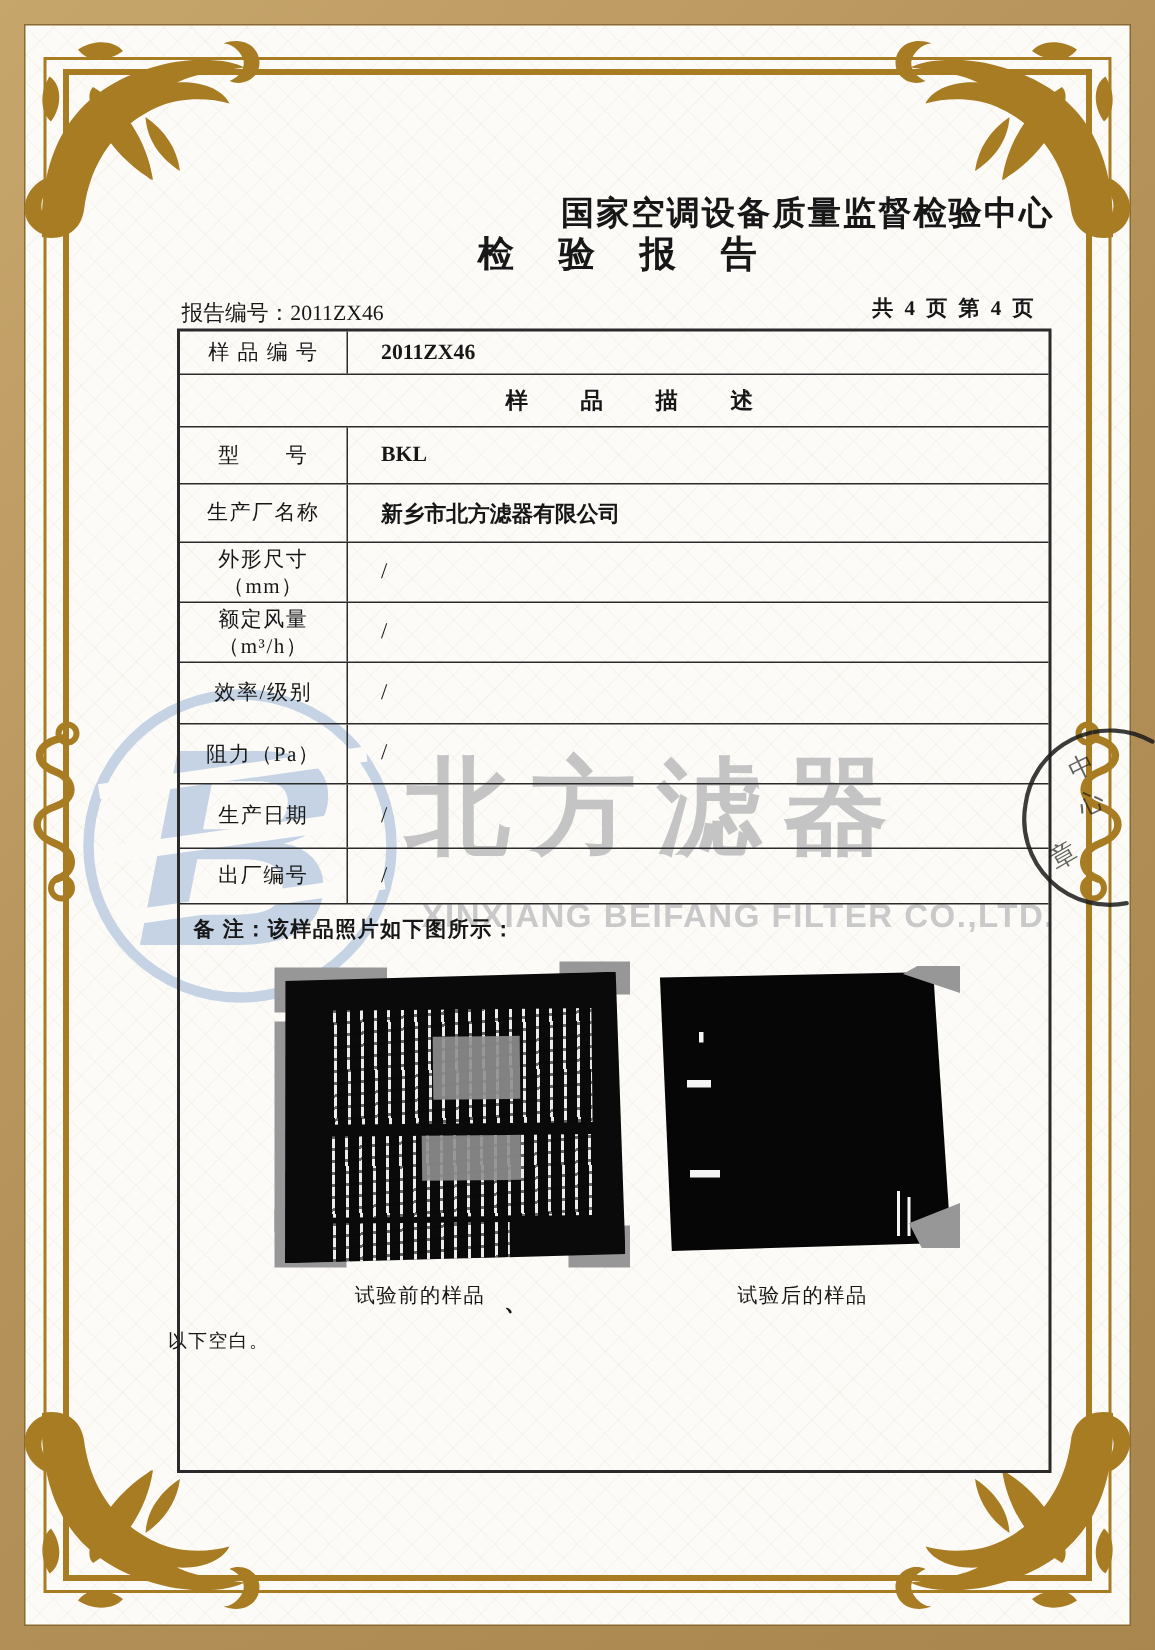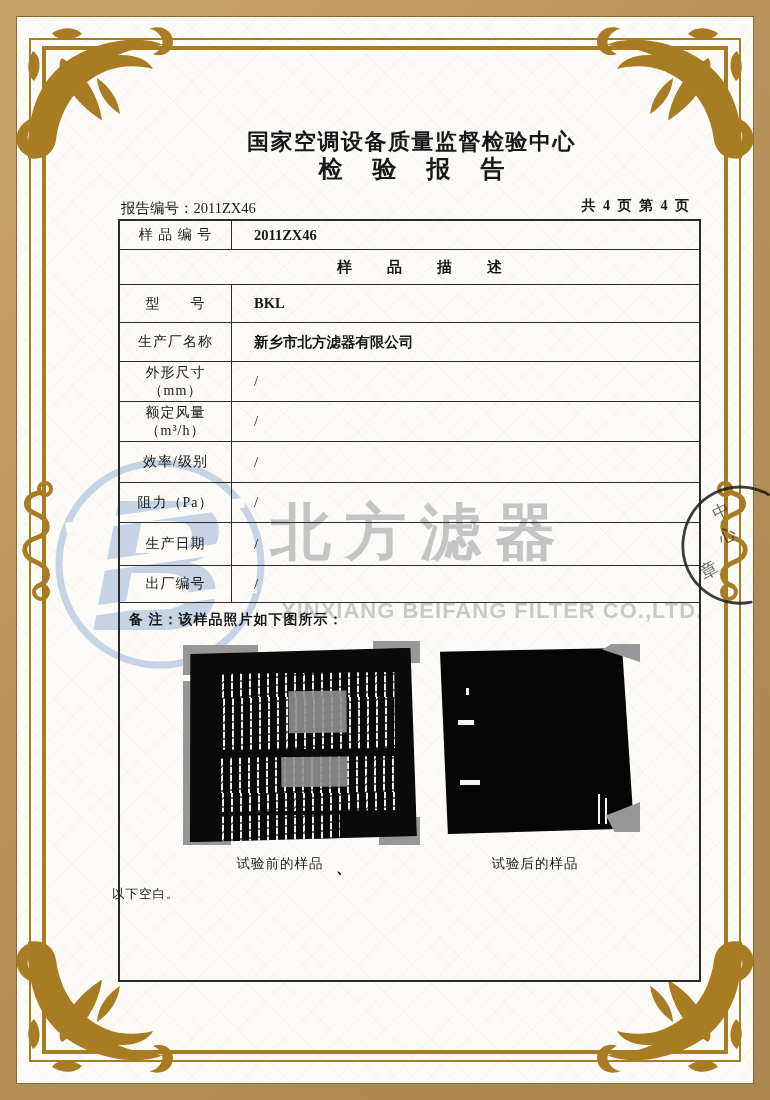--- a/index.html
+++ b/index.html
@@ -11,29 +11,29 @@
   }
   .paper{
     position:absolute; inset:16px; background:#fcfbf8;
     box-shadow:inset 0 0 0 1px #8a6a33;
     background-image:
       repeating-linear-gradient(45deg, rgba(176,146,86,.05) 0 1px, transparent 1px 13px),
       repeating-linear-gradient(-45deg, rgba(176,146,86,.05) 0 1px, transparent 1px 13px);
   }
   .frame-svg{position:absolute; left:0; top:0; z-index:1;}
   
-  .org-name{position:absolute; left:120px; width:583px; top:127px; text-align:center;
+  .org-name{position:absolute; left:120px; width:583px; top:127px; text-align:right;
     font-size:22px; font-weight:bold; letter-spacing:1.5px; z-index:3;}
   .report-title{position:absolute; left:120px; width:583px; top:153px; text-align:center;
     font-size:24px; font-weight:bold; letter-spacing:12px; text-indent:12px; z-index:3;}
   .report-no{position:absolute; left:121px; top:199px; font-size:14.5px; font-weight:normal; z-index:3;}
   .page-info{position:absolute; right:79px; top:197px; font-size:14px; font-weight:bold; letter-spacing:2px; z-index:3;}
   
   .wm{z-index:2; position:absolute; pointer-events:none;}
-  .wm-cn{left:270px; top:492px; font-size:61px; font-weight:bold; letter-spacing:14px;
+  .wm-cn{left:270px; top:492px; font-size:70px; font-weight:bold; letter-spacing:14px;
     color:#c4c4c4; font-family:"Liberation Sans","DejaVu Sans",sans-serif; white-space:nowrap;}
   .wm-en{left:281px; top:598px; font-size:22px; font-weight:600; letter-spacing:1px;
     color:#c9c9c9; font-family:"Liberation Sans","DejaVu Sans",sans-serif; white-space:nowrap;}
   .logo-svg{left:38px; top:448px;}
   
   .report-table{position:absolute; left:118px; top:219px; width:583px; height:763px;
     border:2px solid #2b2b2b; box-sizing:border-box; z-index:3; background:transparent;}
   .tr{display:flex; border-bottom:1.5px solid #2b2b2b; box-sizing:border-box;}
   .tr.nb{border-bottom:none;}
   .lbl{width:112px; border-right:1.5px solid #2b2b2b; box-sizing:border-box;

